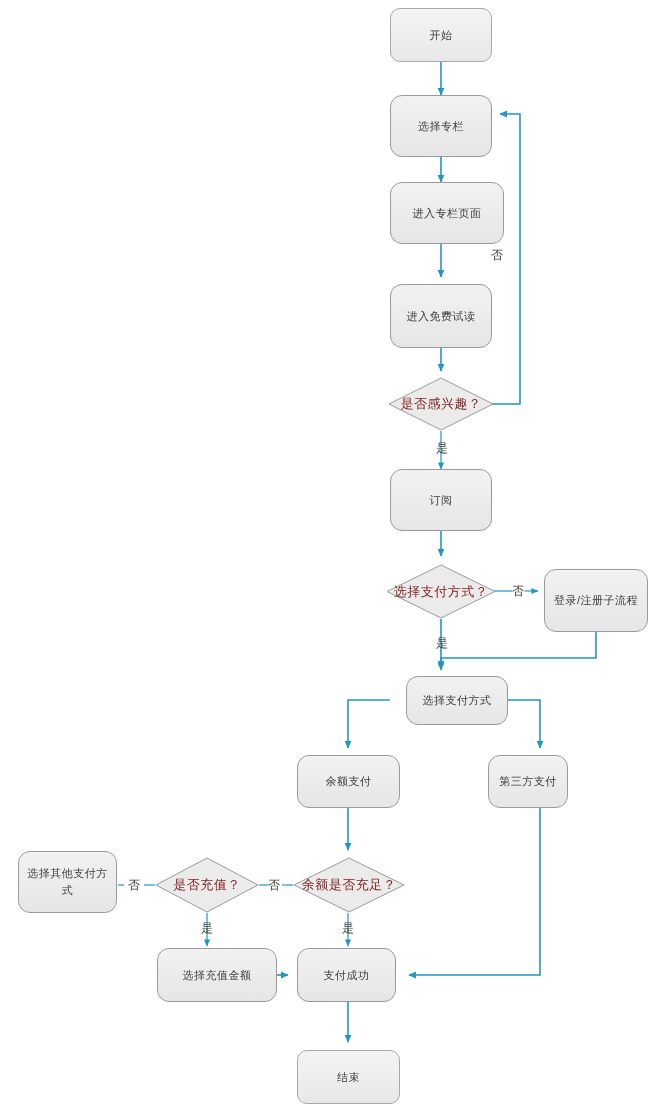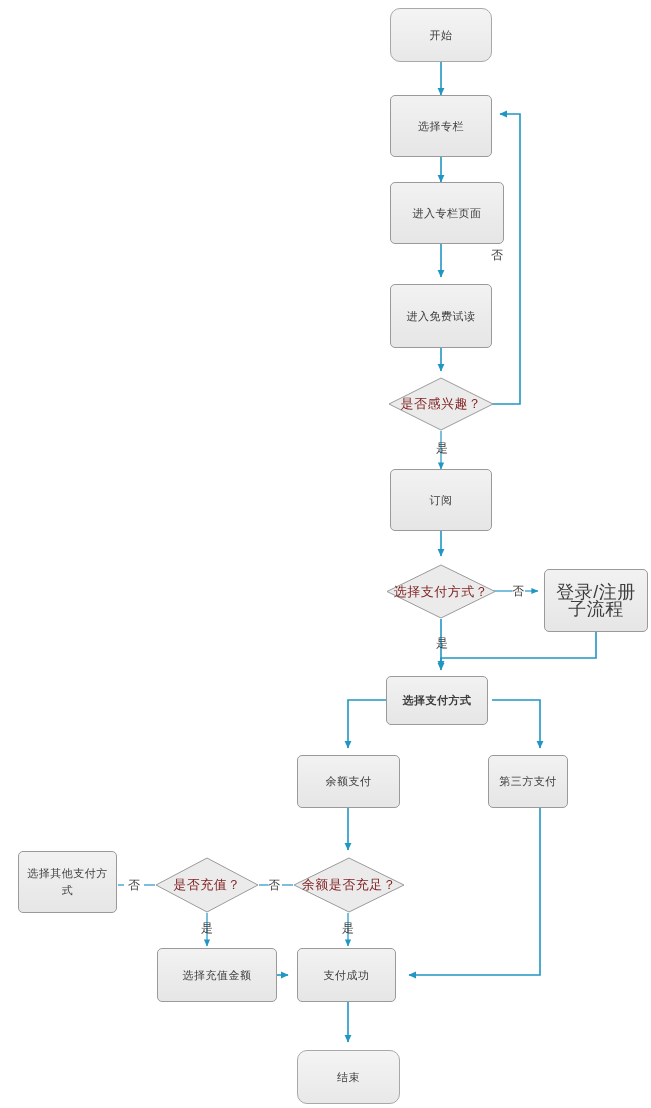--- a/index.html
+++ b/index.html
@@ -35,21 +35,21 @@
     line-height:17px;
     letter-spacing:.5px;
     padding:2px 4px;
   }
   .node.terminator{
     border-radius:10px;
     border:1px solid #a8a8a8;
     background:linear-gradient(180deg,#f4f4f4 0%,#ededed 60%,#e8e8e8 100%);
   }
   .node.process{
-    border-radius:5px;
+    border-radius:12px;
   }
   .decision{
     position:absolute;
     box-sizing:border-box;
     display:flex;
     align-items:center;
     justify-content:center;
   }
   .decision .dia{
     position:absolute;
@@ -163,25 +163,25 @@
     <span>订阅</span>
   </div>
 
   <div class="decision" style="left:386px;top:564px;width:110px;height:55px;">
     <svg class="dia" viewBox="0 0 110 55" preserveAspectRatio="none">
       <polygon points="55,1 109,27.5 55,54 1,27.5" fill="#ebebeb" stroke="#9a9a9a" stroke-width="1"></polygon>
     </svg>
     <span class="dlabel">选择支付方式？</span>
   </div>
 
-  <div class="node process" style="left:544px;top:569px;width:104px;height:63px;font-size:18px;">
+  <div class="node process" style="left:544px;top:569px;width:104px;height:63px;font-size:11px;">
     <span>登录/注册子流程</span>
   </div>
 
-  <div class="node process" style="left:386px;top:676px;width:102px;height:49px;font-weight:bold;">
+  <div class="node process" style="left:406px;top:676px;width:102px;height:49px;">
     <span>选择支付方式</span>
   </div>
 
   <div class="node process" style="left:297px;top:755px;width:103px;height:53px;">
     <span>余额支付</span>
   </div>
 
   <div class="node process" style="left:488px;top:755px;width:80px;height:53px;">
     <span>第三方支付</span>
   </div>

